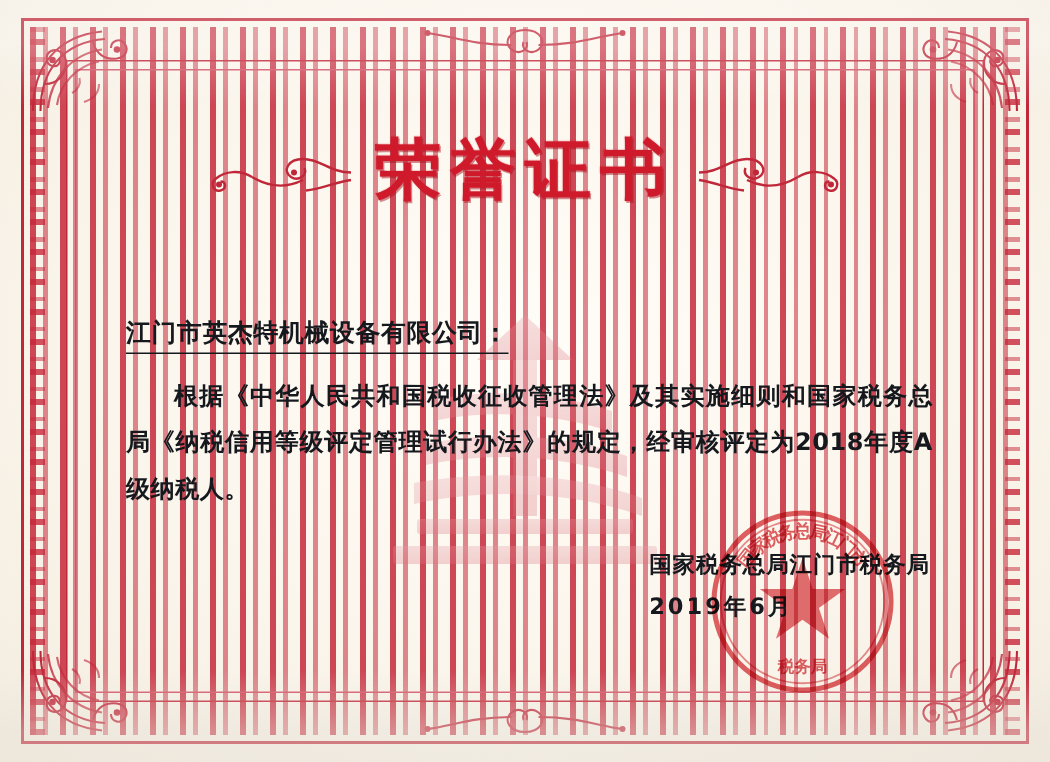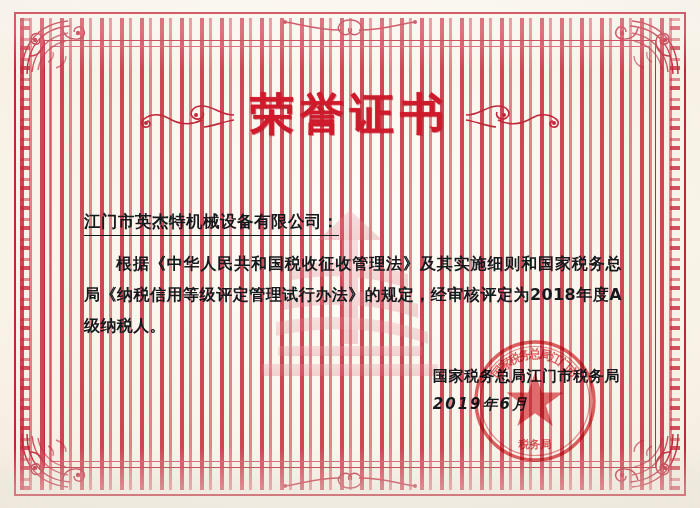--- a/index.html
+++ b/index.html
@@ -209,21 +209,20 @@
     white-space: nowrap;
   }
   .issue-date {
     font-size: 15px;
     color: #15181c;
     font-weight: bold;
     letter-spacing: 2px;
     line-height: 1.5;
     margin-top: 6px;
     white-space: nowrap;
-    font-style: italic;
   }
 
   
   .seal {
     position: absolute;
     left: 470px;
     top: 336px;
     width: 130px;
     height: 130px;
     opacity: .72;

